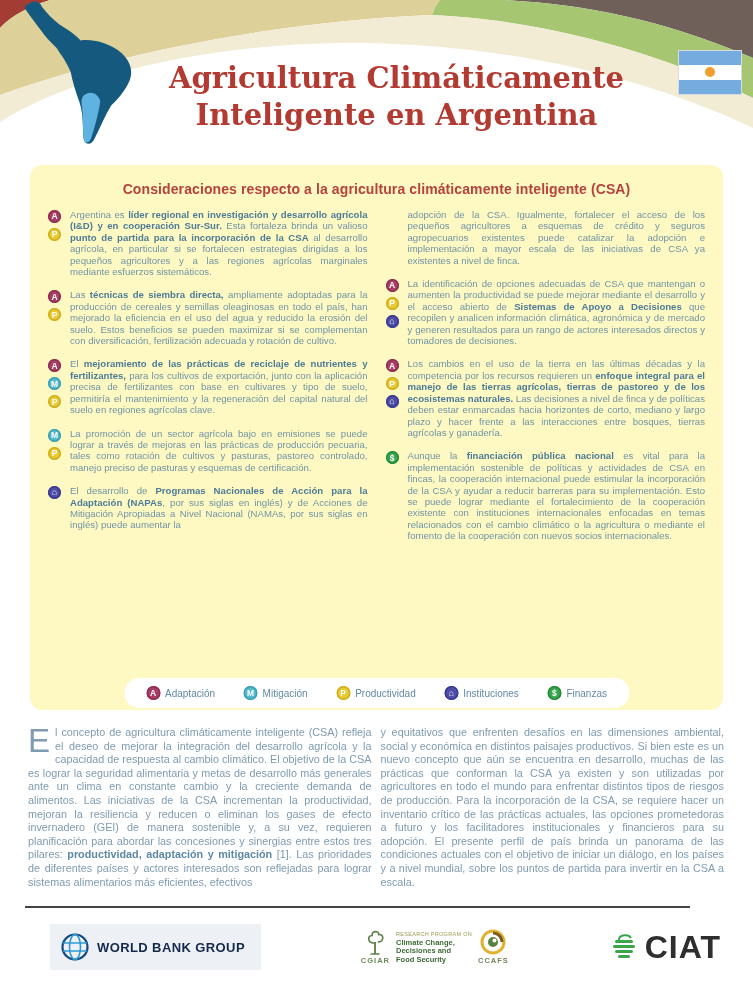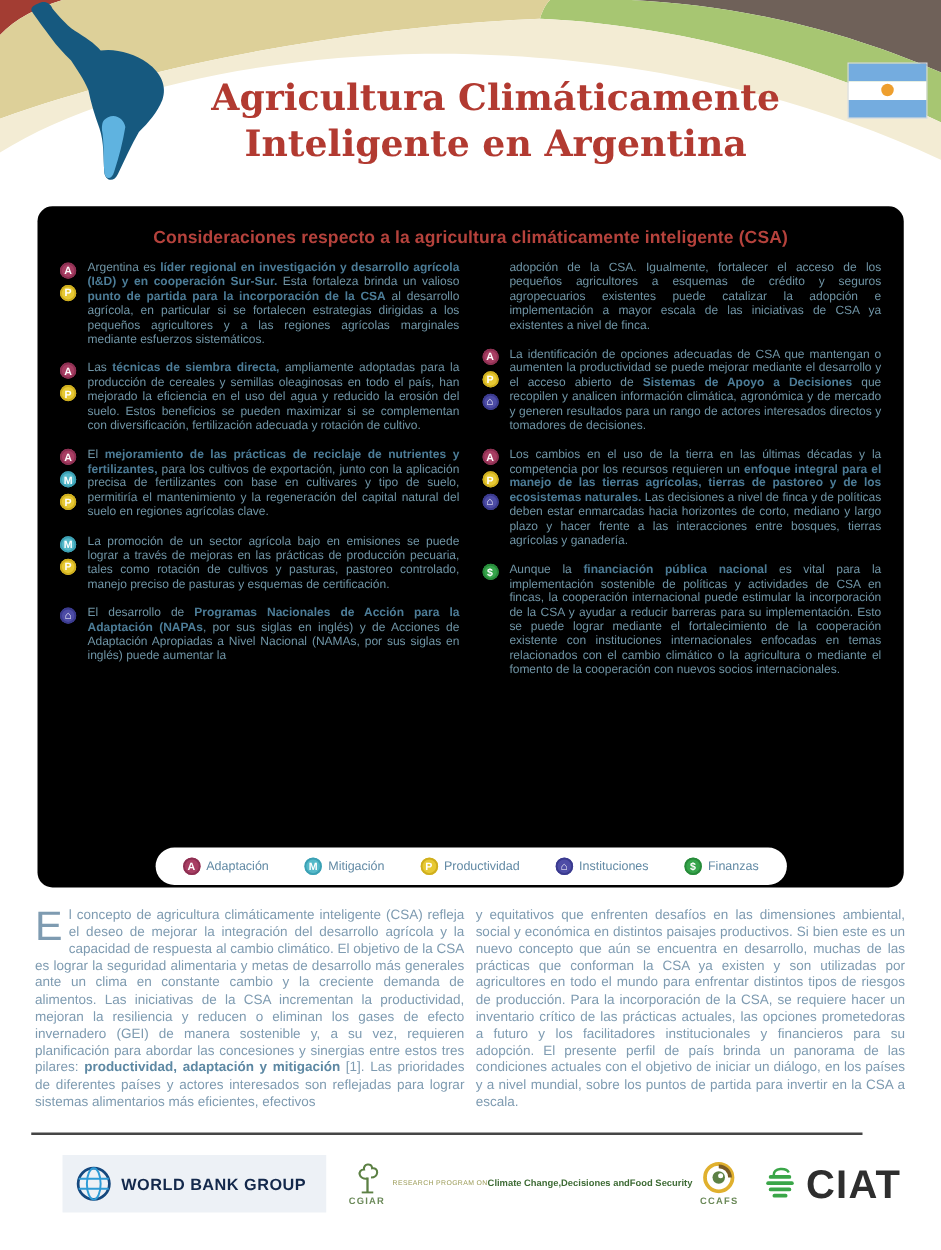--- a/index.html
+++ b/index.html
@@ -13,21 +13,21 @@
   .hdr-title{position:absolute;left:118px;right:78px;top:60px;text-align:center;
     font-family:"DejaVu Serif",serif;font-weight:bold;color:#b23a31;font-size:29px;line-height:37px;}
   .flag{position:absolute;right:11px;top:50px;width:64px;height:45px;border:1px solid #d8dce2;
     display:flex;flex-direction:column;box-sizing:border-box;}
   .flag .stripe{flex:1;}
   .flag .s-blue{background:#74acdf;}
   .flag .s-white{background:#ffffff;display:flex;align-items:center;justify-content:center;}
   .flag .sun{width:10px;height:10px;border-radius:50%;background:#ee9f2e;}
 
   
-  .box{position:relative;margin:15px 30px 0;background:#000000;border-radius:12px;
+  .box{position:relative;margin:15px 30px 0;background:#fef9c3;border-radius:12px;
     padding:12px 18px 40px;height:493px;}
   .box h2{margin:4px 0 12px;text-align:center;font-size:14px;color:#b5423c;letter-spacing:.1px;}
   .cols{display:flex;gap:18px;}
   .col{flex:1;min-width:0;}
   .bullet{display:flex;gap:7px;margin-bottom:12px;}
   .icons{display:flex;flex-direction:column;gap:5px;width:15px;flex:none;padding-top:1px;}
   .ic{width:13px;height:13px;border-radius:50%;display:flex;align-items:center;justify-content:center;
     color:#fff;font-weight:bold;font-size:8.5px;line-height:1;flex:none;}
   .ic-a{background:#a83e63;box-shadow:inset 0 0 0 1.5px #8d2f52;}
   .ic-m{background:#55b9c9;box-shadow:inset 0 0 0 1.5px #3ba0b4;}
@@ -50,21 +50,21 @@
   .dropcap{float:left;font-size:33px;line-height:27px;padding:1px 5px 0 0;color:#7e9bb1;}
 
   
   .rule{margin:17px 63px 0 25px;border-top:2px solid #454545;}
   .logos{display:flex;align-items:center;justify-content:space-between;margin:12px 32px 0 30px;height:54px;padding-left:20px;}
   .logo{display:flex;align-items:center;gap:6px;}
   .wbg{background:#edf1f6;padding:7px 16px 7px 9px;}
   .wbg-text{font-weight:bold;font-size:13px;color:#13284b;letter-spacing:.4px;white-space:nowrap;}
   .stack{display:flex;flex-direction:column;align-items:center;gap:1px;}
   .cgiar-label,.ccafs-label{font-size:7.5px;color:#6c8a5a;letter-spacing:1px;font-weight:bold;}
-  .ccafs-prog{display:flex;line-height:8.5px;text-align:right;}
+  .ccafs-prog{display:flex;flex-direction:column;line-height:8.5px;}
   .ccafs-tiny{font-size:5.5px;color:#9a9a55;letter-spacing:.3px;}
   .ccafs-line{font-size:7.5px;font-weight:bold;color:#3e6b35;}
   .ciat-text{font-size:32px;font-weight:bold;color:#2e2e2e;letter-spacing:1px;line-height:1;}
   .catie{display:flex;flex-direction:column;align-items:center;gap:2px;}
   .catie-row{display:flex;align-items:center;gap:2px;}
   .catie-text{font-size:21px;font-weight:bold;color:#1b75bb;letter-spacing:.5px;line-height:1;}
   .catie-tag{font-size:6px;line-height:7px;color:#8aa0b5;text-align:center;}
 </style>
 </head>
 <body>
@@ -133,21 +133,21 @@
             <span class="ic ic-m">M</span>
               <span class="ic ic-p">P</span>
             </div>
             <div class="blt-text"><span>La promoción de un sector agrícola bajo en emisiones se puede lograr a través de mejoras en las prácticas de producción pecuaria, tales como rotación de cultivos y pasturas, pastoreo controlado, manejo preciso de pasturas y esquemas de certificación.</span></div>
           </div>
           <div class="bullet">
             <div class="icons">
 
             <span class="ic ic-i">⌂</span>
             </div>
-            <div class="blt-text"><span>El desarrollo de </span><b>Programas Nacionales de Acción para la Adaptación (NAPAs</b><span>, por sus siglas en inglés) y de Acciones de Adaptación Apropiadas a Nivel Nacional (NAMAs, por sus siglas en inglés) puede aumentar la</span></div>
+            <div class="blt-text"><span>El desarrollo de </span><b>Programas Nacionales de Acción para la Adaptación (NAPAs</b><span>, por sus siglas en inglés) y de Acciones de Mitigación Apropiadas a Nivel Nacional (NAMAs, por sus siglas en inglés) puede aumentar la</span></div>
           </div>
         </div>
       <div class="col">
 
       <div class="bullet">
             <div class="icons">
               
             </div>
             <div class="blt-text"><span>adopción de la CSA. Igualmente, fortalecer el acceso de los pequeños agricultores a esquemas de crédito y seguros agropecuarios existentes puede catalizar la adopción e implementación a mayor escala de las iniciativas de CSA ya existentes a nivel de finca.</span></div>
           </div>

